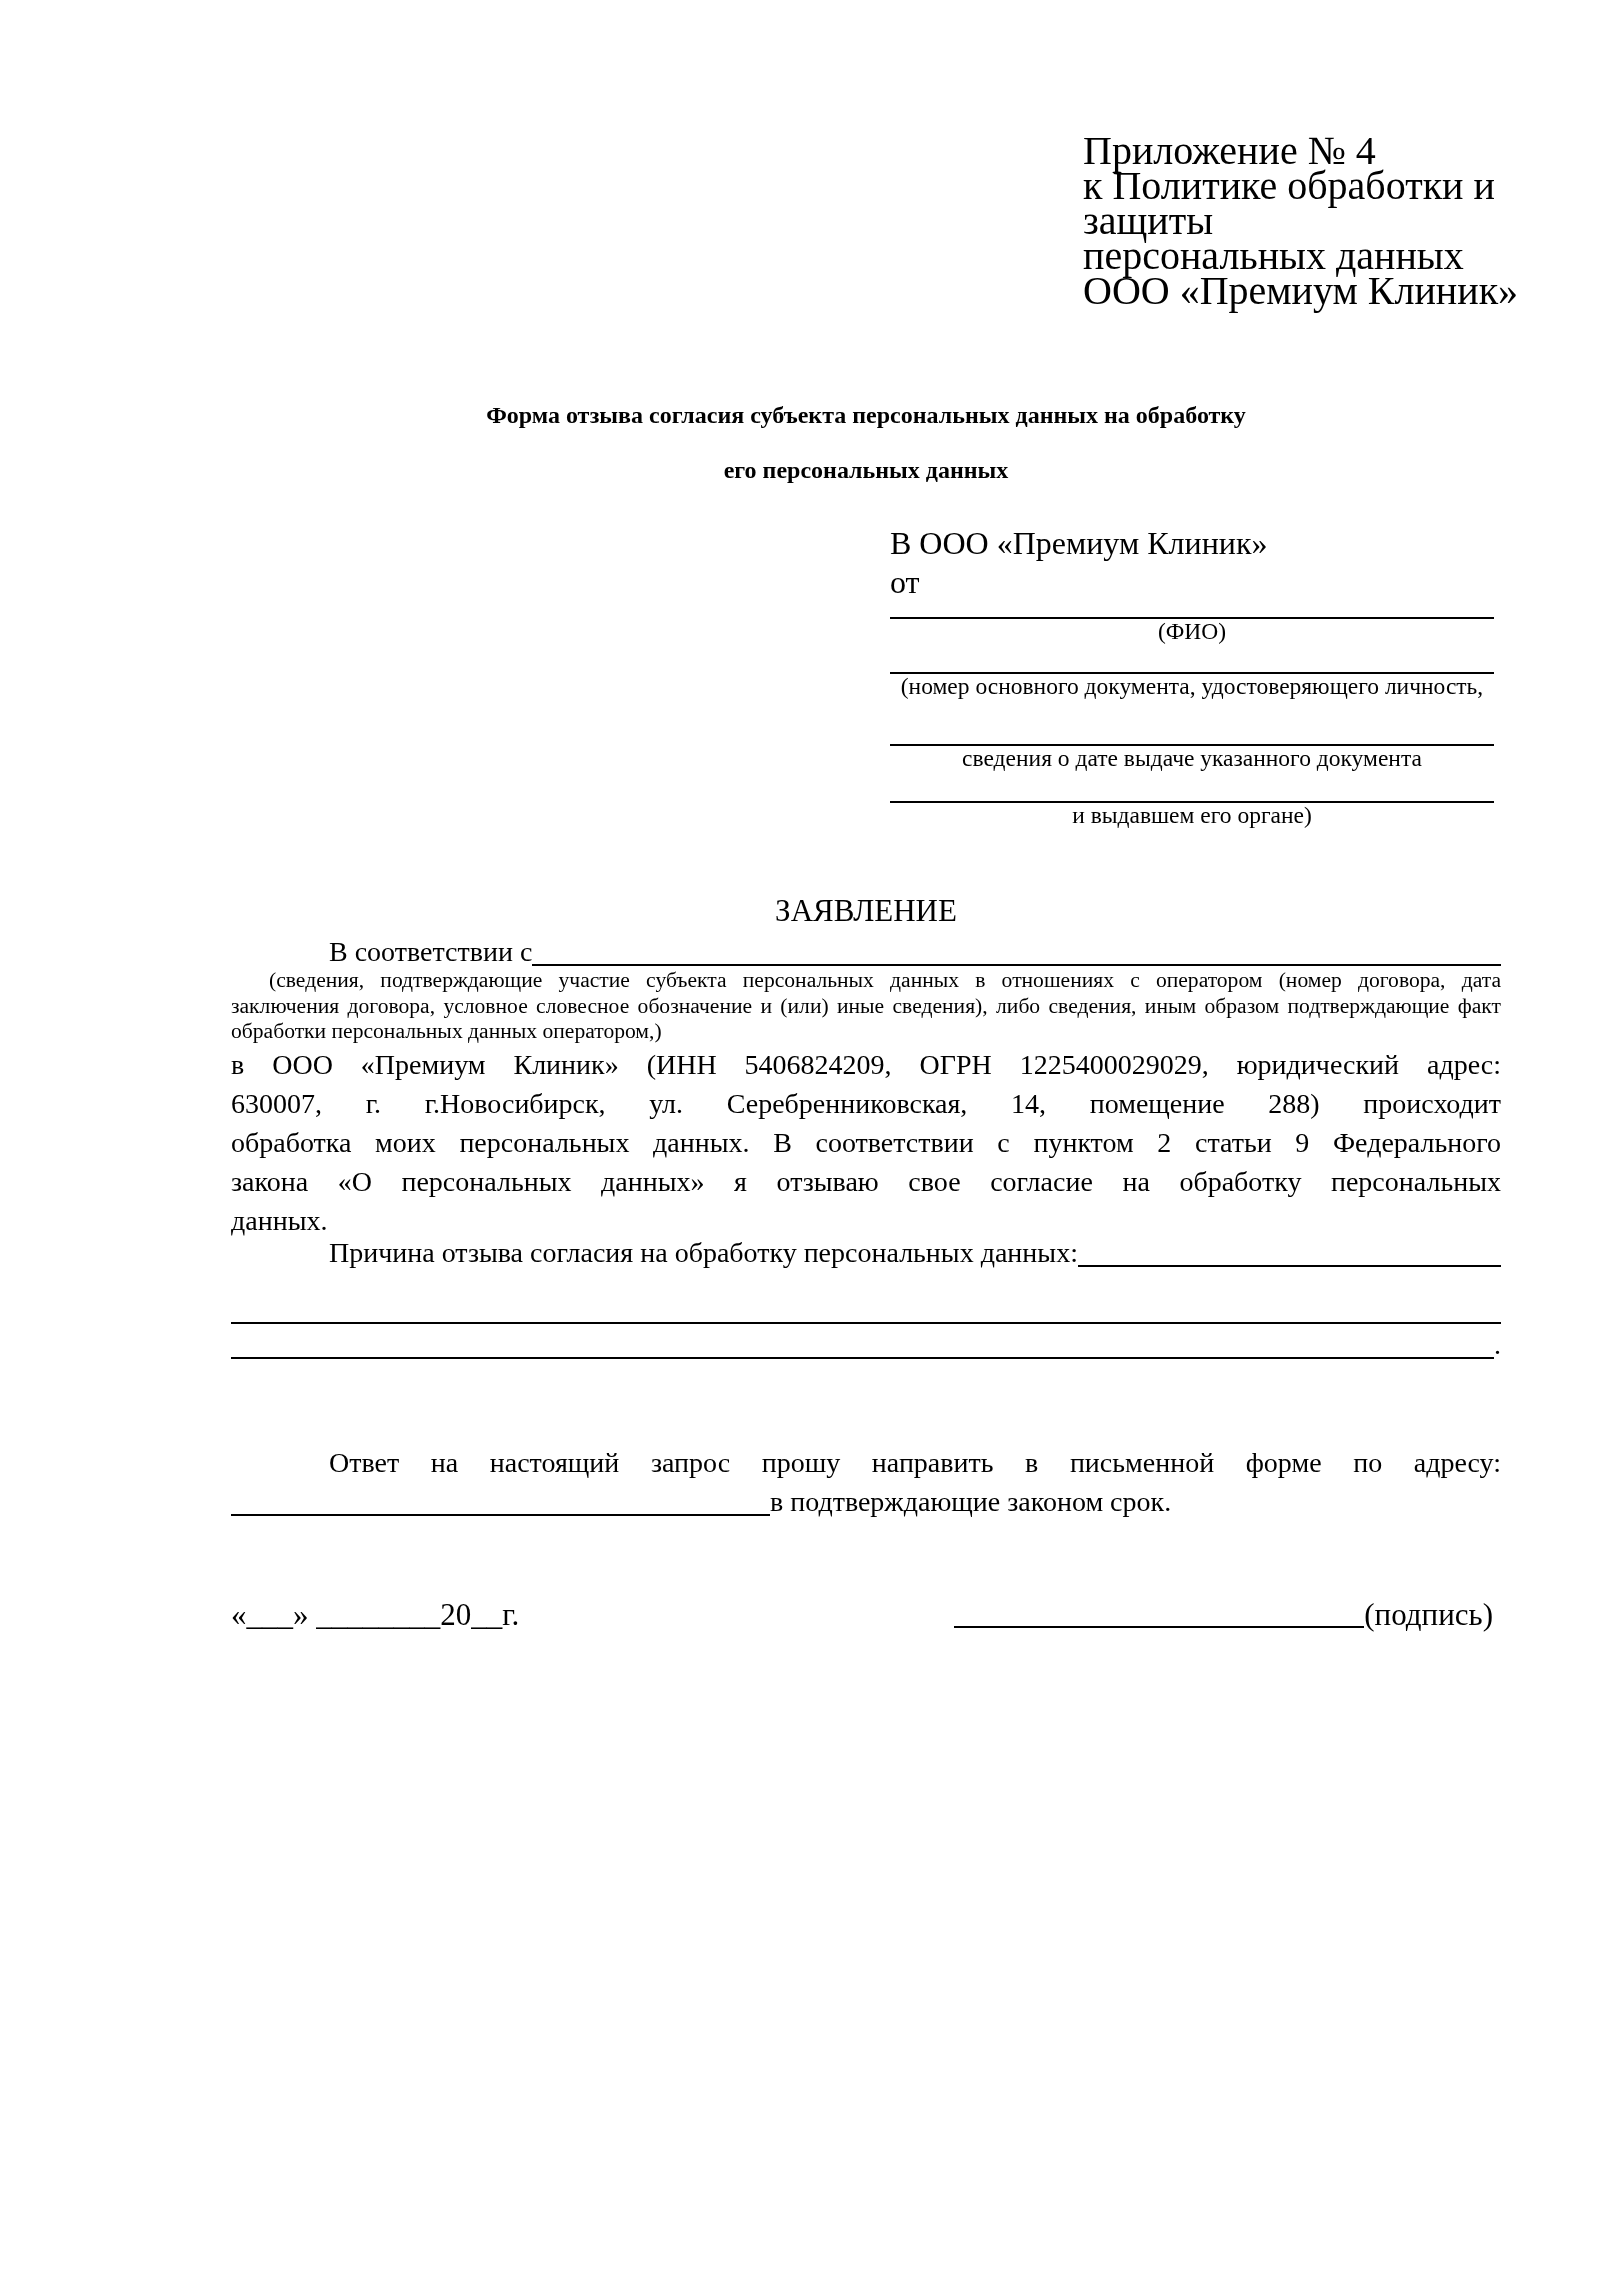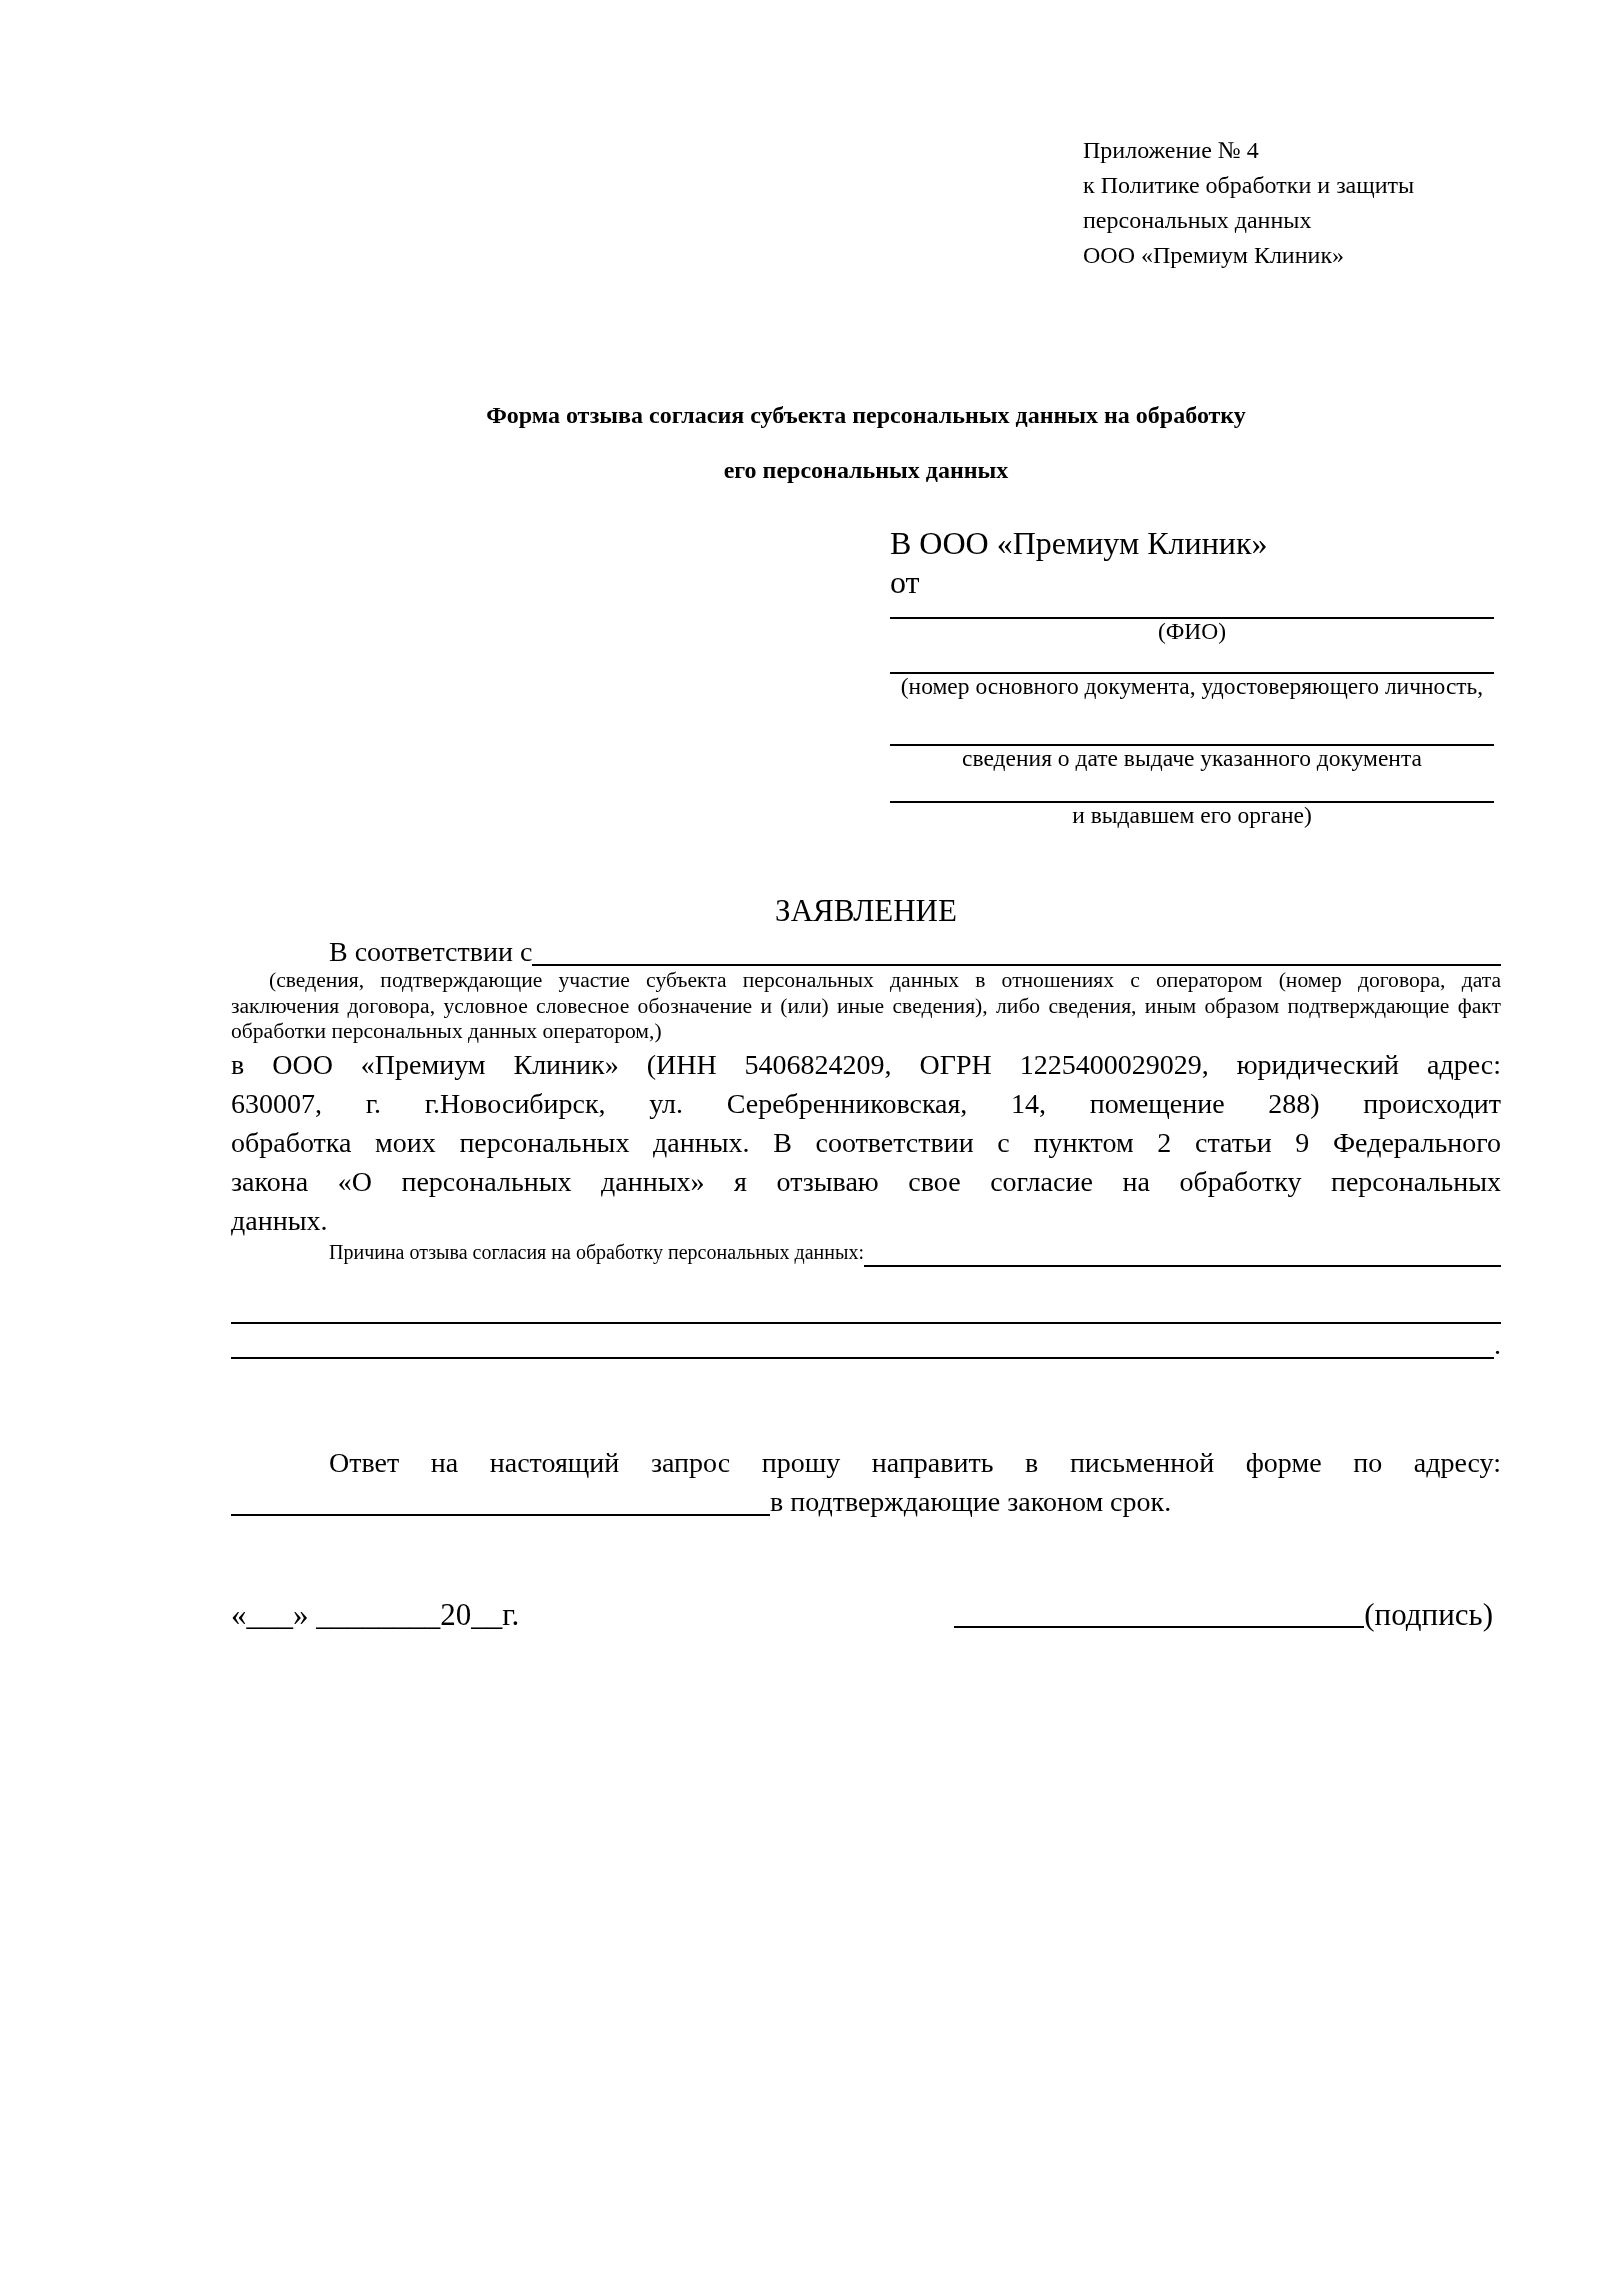--- a/index.html
+++ b/index.html
@@ -5,21 +5,21 @@
   html,body{margin:0;padding:0;background:#ffffff;}
   .page{
     position:relative;
     width:1621px;height:2293px;
     background:#ffffff;
     color:#000000;
     font-family:"Liberation Serif","DejaVu Serif",serif;
     overflow:hidden;
   }
   
-  .appendix{position:absolute;left:1083px;top:133px;font-size:24px;line-height:35px;}
+  .appendix{position:absolute;left:1083px;top:133px;font-size:40px;line-height:35px;}
   
   .title{position:absolute;left:231px;top:388px;width:1270px;text-align:center;font-weight:bold;font-size:24px;line-height:55px;}
   
   .addr{position:absolute;left:890px;top:524px;width:604px;font-size:32px;line-height:39px;}
   .addr .caption{font-size:23.5px;line-height:25.5px;text-align:center;}
   .fieldline{border-bottom:2.9px solid #000;}
   .addr .l1{height:14.7px;}
   .addr .l2{height:27.4px;}
   .addr .l3{height:45px;}
   .addr .l4{height:29px;}
@@ -27,21 +27,21 @@
   .heading{position:absolute;left:231px;top:891px;width:1270px;text-align:center;font-size:31px;line-height:39px;}
   .row{display:flex;}
   .row .txt{white-space:nowrap;}
   .fill{flex:1 1 auto;border-bottom:2.9px solid #000;margin-bottom:4.9px;align-self:stretch;}
   .basis{position:absolute;left:231px;top:932px;width:1270px;font-size:28px;line-height:39px;}
   .basis .txt{padding-left:98px;}
   .note{position:absolute;left:231px;top:968px;width:1270px;font-size:21.6px;line-height:25.5px;}
   .jline{text-align:justify;text-align-last:justify;}
   .note .first{padding-left:38px;}
   .body{position:absolute;left:231px;top:1045px;width:1270px;font-size:28px;line-height:39px;}
-  .reason{position:absolute;left:231px;top:1233px;width:1270px;font-size:20px;line-height:39px;}
+  .reason{position:absolute;left:231px;top:1233px;width:1270px;font-size:28px;line-height:39px;}
   .reason .txt{padding-left:98px;}
   .blankA{position:absolute;left:231px;top:1286px;width:1270px;height:36px;border-bottom:2.9px solid #000;}
   .blankB{position:absolute;left:231px;top:1325px;width:1270px;font-size:28px;line-height:39px;}
   .confirm{position:absolute;left:231px;top:1370px;width:1270px;font-size:28px;line-height:39px;}
   .confirm .first{padding-left:98px;}
   .reply{position:absolute;left:231px;top:1443px;width:1270px;font-size:28px;line-height:39px;}
   .reply .first{padding-left:98px;}
   .reply .addrfill{flex:0 0 539px;border-bottom:2.9px solid #000;margin-bottom:4.9px;}
   
   .dateblank{position:absolute;left:231px;top:1595px;font-size:31px;line-height:39px;}

